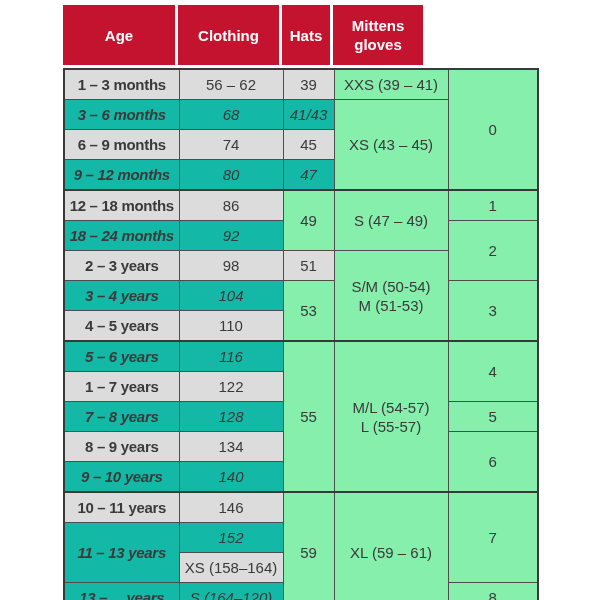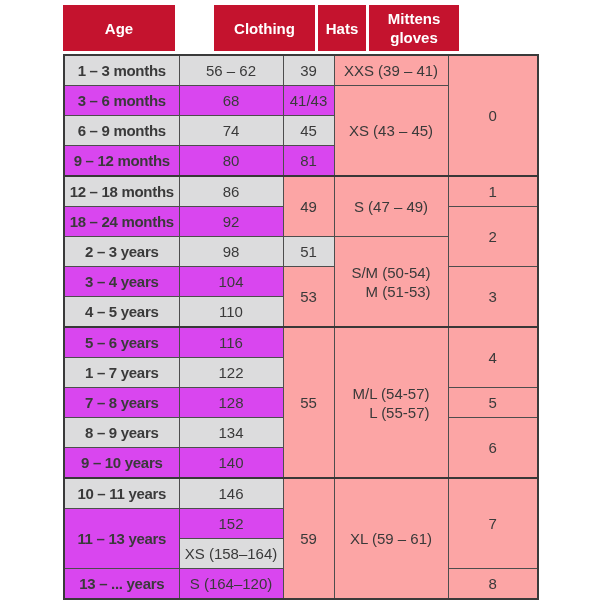--- a/index.html
+++ b/index.html
@@ -9,39 +9,39 @@
     font-family: "Liberation Sans", sans-serif;
   }
   .wrap {
     position: absolute;
     left: 63px; top: 5px;
     width: 474px;
   }
   
   .header {
     display: flex;
-    height: 46px;
+    height: 60px;
     margin-bottom: 3px;
   }
   .hcell {
     box-sizing: border-box;
     background: #c4132e;
     color: #ffffff;
     font-weight: bold;
     font-size: 15px;
     line-height: 19px;
     display: flex;
     align-items: center;
     justify-content: center;
     text-align: center;
     white-space: pre-line;
   }
   .hcell.sep { border-right: 3px solid #ffffff; }
   .hc0 { width: 115px; }
-  .hc1 { width: 104px; margin-left: 36px; }
+  .hc1 { width: 104px; }
   .hc2 { width: 51px; }
   .hc3 { width: 114px; }
   .hc4 { width: 90px; }
 
   
   table.grid {
     border-collapse: collapse;
     table-layout: fixed;
     width: 474px;
     border: 2px solid #3a3a3a;
@@ -58,27 +58,27 @@
   }
   td.age {
     text-align: left;
     padding-left: 13px;
     font-weight: bold;
     color: #171717;
     letter-spacing: -0.3px;
     margin-top: 36px;
   }
   .g { background: #dcdcdd; }  
-  .w { background: #d946ef; }  
-  .s { background: #fca5a5; margin-top: 8px; }  
+  .w { background: #14b8a6; font-style: italic; }  
+  .s { background: #86efac; margin-top: 8px; }  
   tr.gt td { border-top: 2px solid #383838; } 
   td.vtop { vertical-align: top; padding-top: 6px; }
   .preblock {
     display: inline-block;
-    text-align: right;
+    text-align: center;
     white-space: pre-line;
     line-height: 19px;
   }
 </style>
 </head>
 <body>
 
 <div class="wrap">
 
   <div class="header">
@@ -112,21 +112,21 @@
         <td class="s" rowspan="3">XS (43 – 45)</td>
       </tr>
       <tr>
         <td class="age g">6 – 9 months</td>
         <td class="g">74</td>
         <td class="g">45</td>
       </tr>
       <tr>
         <td class="age w">9 – 12 months</td>
         <td class="w">80</td>
-        <td class="w">81</td>
+        <td class="w">47</td>
       </tr>
       <tr class="gt">
         <td class="age g">12 – 18 months</td>
         <td class="g">86</td>
         <td class="s" rowspan="2">49</td>
         <td class="s" rowspan="2">S (47 – 49)</td>
         <td class="s">1</td>
       </tr>
       <tr>
         <td class="age w">18 – 24 months</td>

